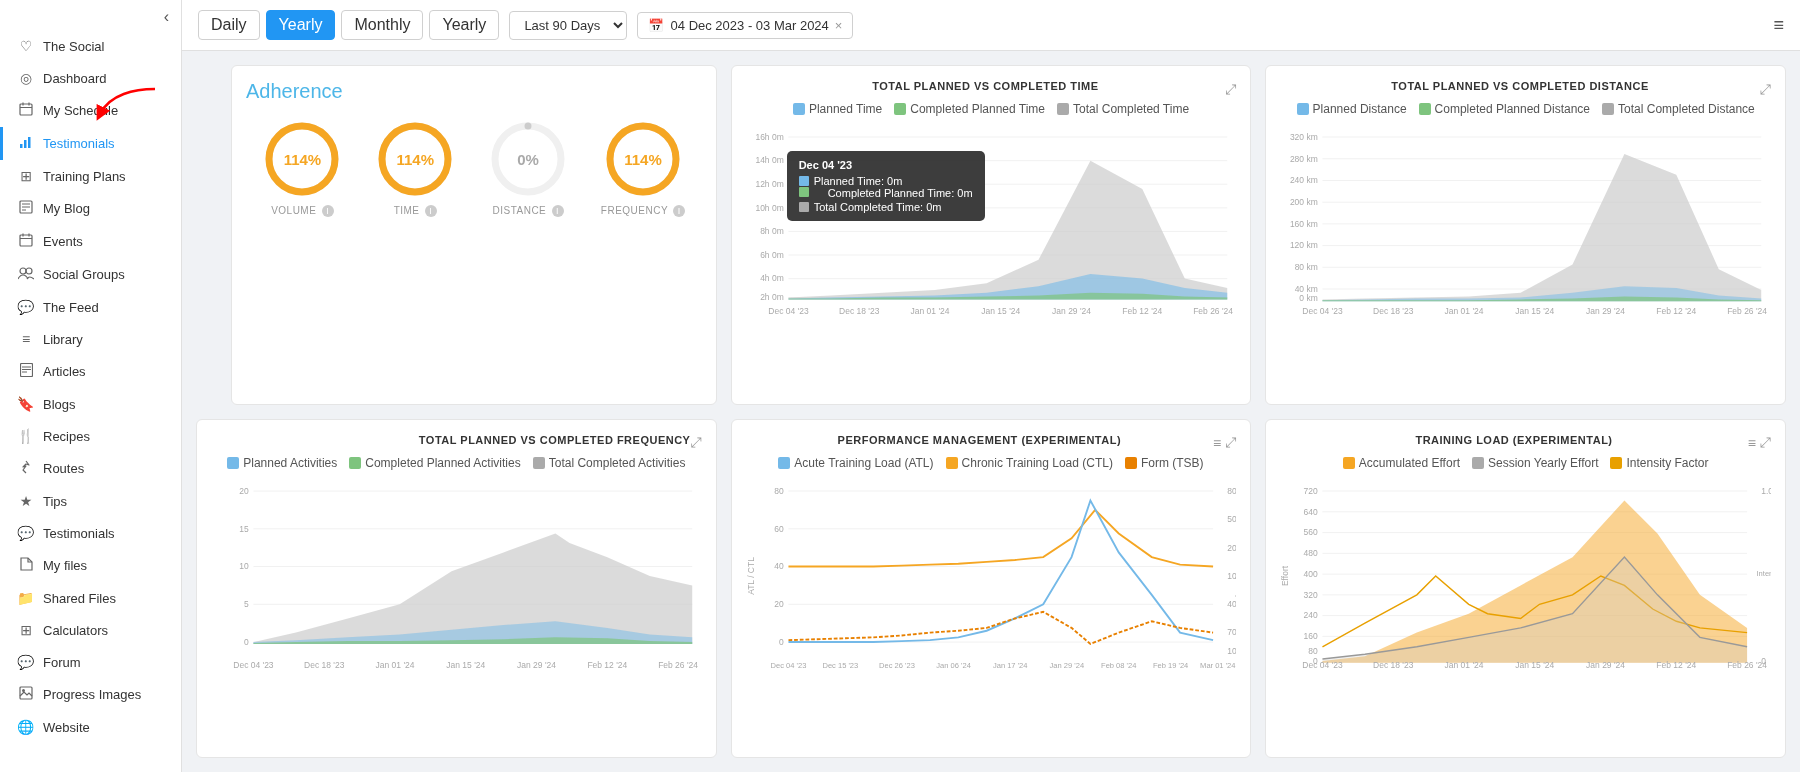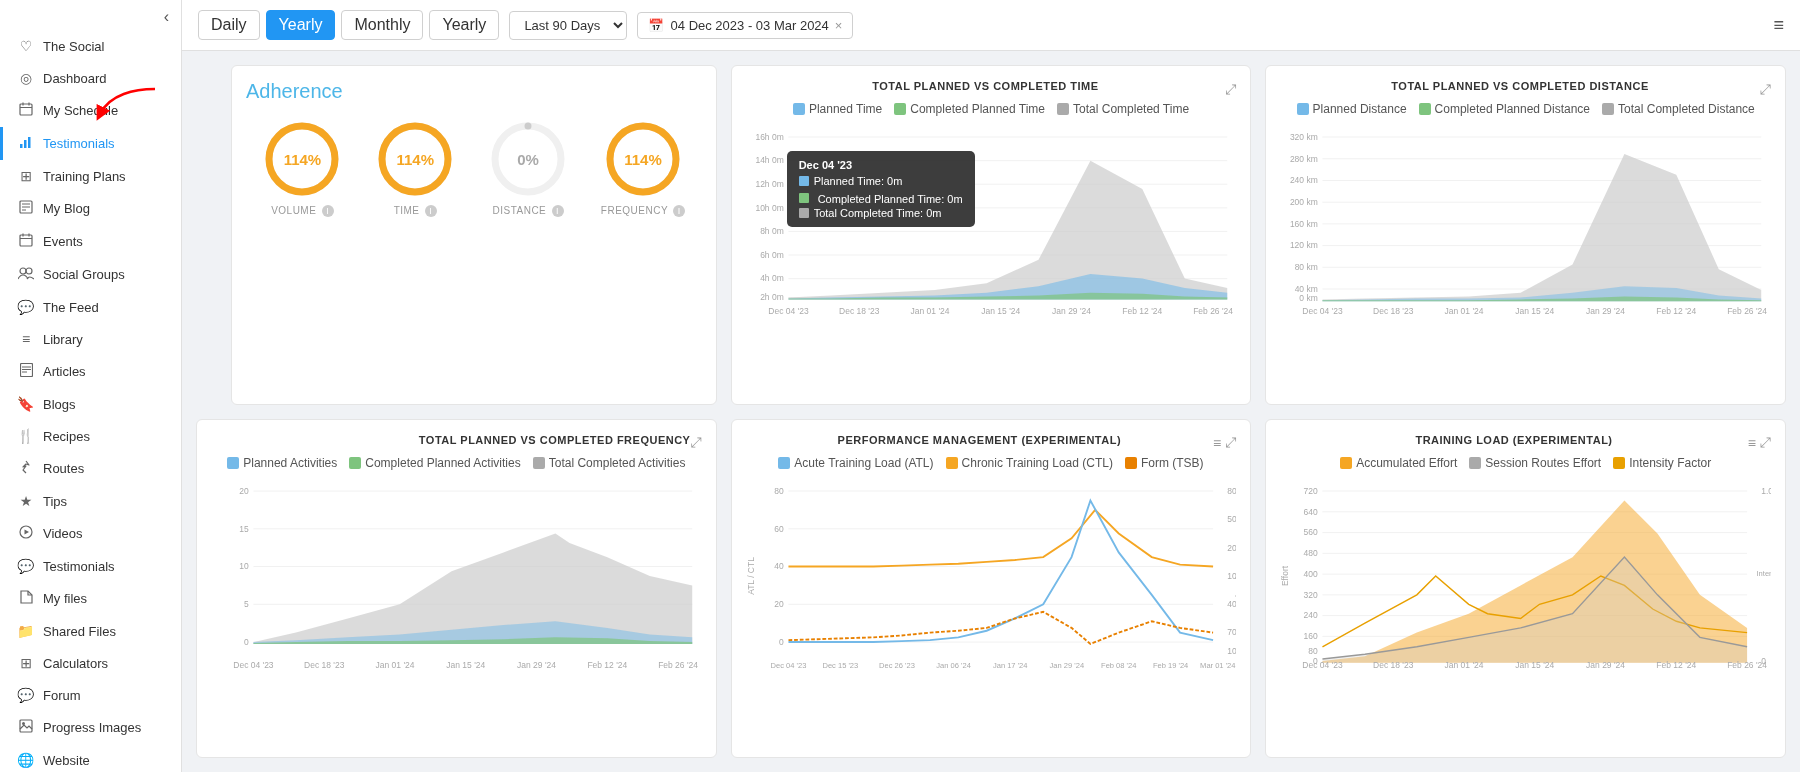--- a/index.html
+++ b/index.html
@@ -348,29 +348,20 @@
     <span class="sidebar-icon">
       <svg width="14" height="14" viewBox="0 0 14 14">
           <path d="M7 1 L10 5 L7 4 L4 7 L7 6 L4 10 L7 13" fill="none" stroke="#666" stroke-width="1.2" stroke-linejoin="round"></path>
         </svg>
     </span>
     <span>Routes</span>
   </div>
   <div class="sidebar-item">
     <span class="sidebar-icon">★</span>
     <span>Tips</span>
-  </div>
-  <div class="sidebar-item">
-    <span class="sidebar-icon">
-      <svg width="14" height="14" viewBox="0 0 14 14">
-          <circle cx="7" cy="7" r="6" fill="none" stroke="#666" stroke-width="1.2"></circle>
-          <polygon points="5.5,4.5 5.5,9.5 10,7" fill="#666"></polygon>
-        </svg>
-    </span>
-    <span>Videos</span>
   </div>
   <div class="sidebar-item">
     <span class="sidebar-icon">💬</span>
     <span>Testimonials</span>
   </div>
   <div class="sidebar-item">
     <span class="sidebar-icon">
       <svg width="13" height="14" viewBox="0 0 13 14">
           <path d="M1 1 L8 1 L12 5 L12 13 L1 13 Z" fill="none" stroke="#666" stroke-width="1.2"></path>
           <polyline points="8,1 8,5 12,5" fill="none" stroke="#666" stroke-width="1.2"></polyline>
@@ -546,21 +537,21 @@
           <text x="420" y="197" class="axis-label" text-anchor="middle">Feb 12 '24</text>
           <text x="495" y="197" class="axis-label" text-anchor="middle">Feb 26 '24</text>
         </svg>
         
         <div style="position:absolute;left:55px;top:85px;background:rgba(45,45,45,0.92);color:#fff;border-radius:5px;padding:8px 12px;font-size:11px;pointer-events:none;">
           <div style="font-weight:700;margin-bottom:4px;">Dec 04 '23</div>
           <div style="display:flex;align-items:center;gap:5px;margin-top:2px;">
             <div style="width:10px;height:10px;background:#74b9e8;border-radius:1px;"></div>
             <span>Planned Time: 0m</span>
           </div>
-          <div style="display:flex;align-items:flex-start;gap:9px;margin-top:6px;">
+          <div style="display:flex;align-items:flex-start;gap:19px;margin-top:0;">
             <div style="width:10px;height:10px;background:#7ec47e;border-radius:1px;"></div>
             <span>Completed Planned Time: 0m</span>
           </div>
           <div style="display:flex;align-items:center;gap:5px;margin-top:2px;">
             <div style="width:10px;height:10px;background:#aaa;border-radius:1px;"></div>
             <span>Total Completed Time: 0m</span>
           </div>
         </div>
       </div>
     </div>
@@ -737,21 +728,21 @@
         <span class="card-menu-icon">≡</span>
         <span class="card-expand-icon">⤢</span>
       </div>
       <div class="chart-legend">
         <div class="legend-item">
           <div style="width:12px;height:12px;border-radius:2px;background:#f5a623;"></div>
           <span>Accumulated Effort</span>
         </div>
         <div class="legend-item">
           <div class="legend-swatch gray"></div>
-          <span>Session Routes Effort</span>
+          <span>Session Yearly Effort</span>
         </div>
         <div class="legend-item">
           <div style="width:12px;height:12px;border-radius:2px;background:#e8a000;"></div>
           <span>Intensity Factor</span>
         </div>
       </div>
       <div class="chart-container">
         <svg class="chart" height="200" viewBox="0 0 520 200">
           <line x1="45" y1="10" x2="495" y2="10" class="grid-line"></line>
           <line x1="45" y1="32" x2="495" y2="32" class="grid-line"></line>

